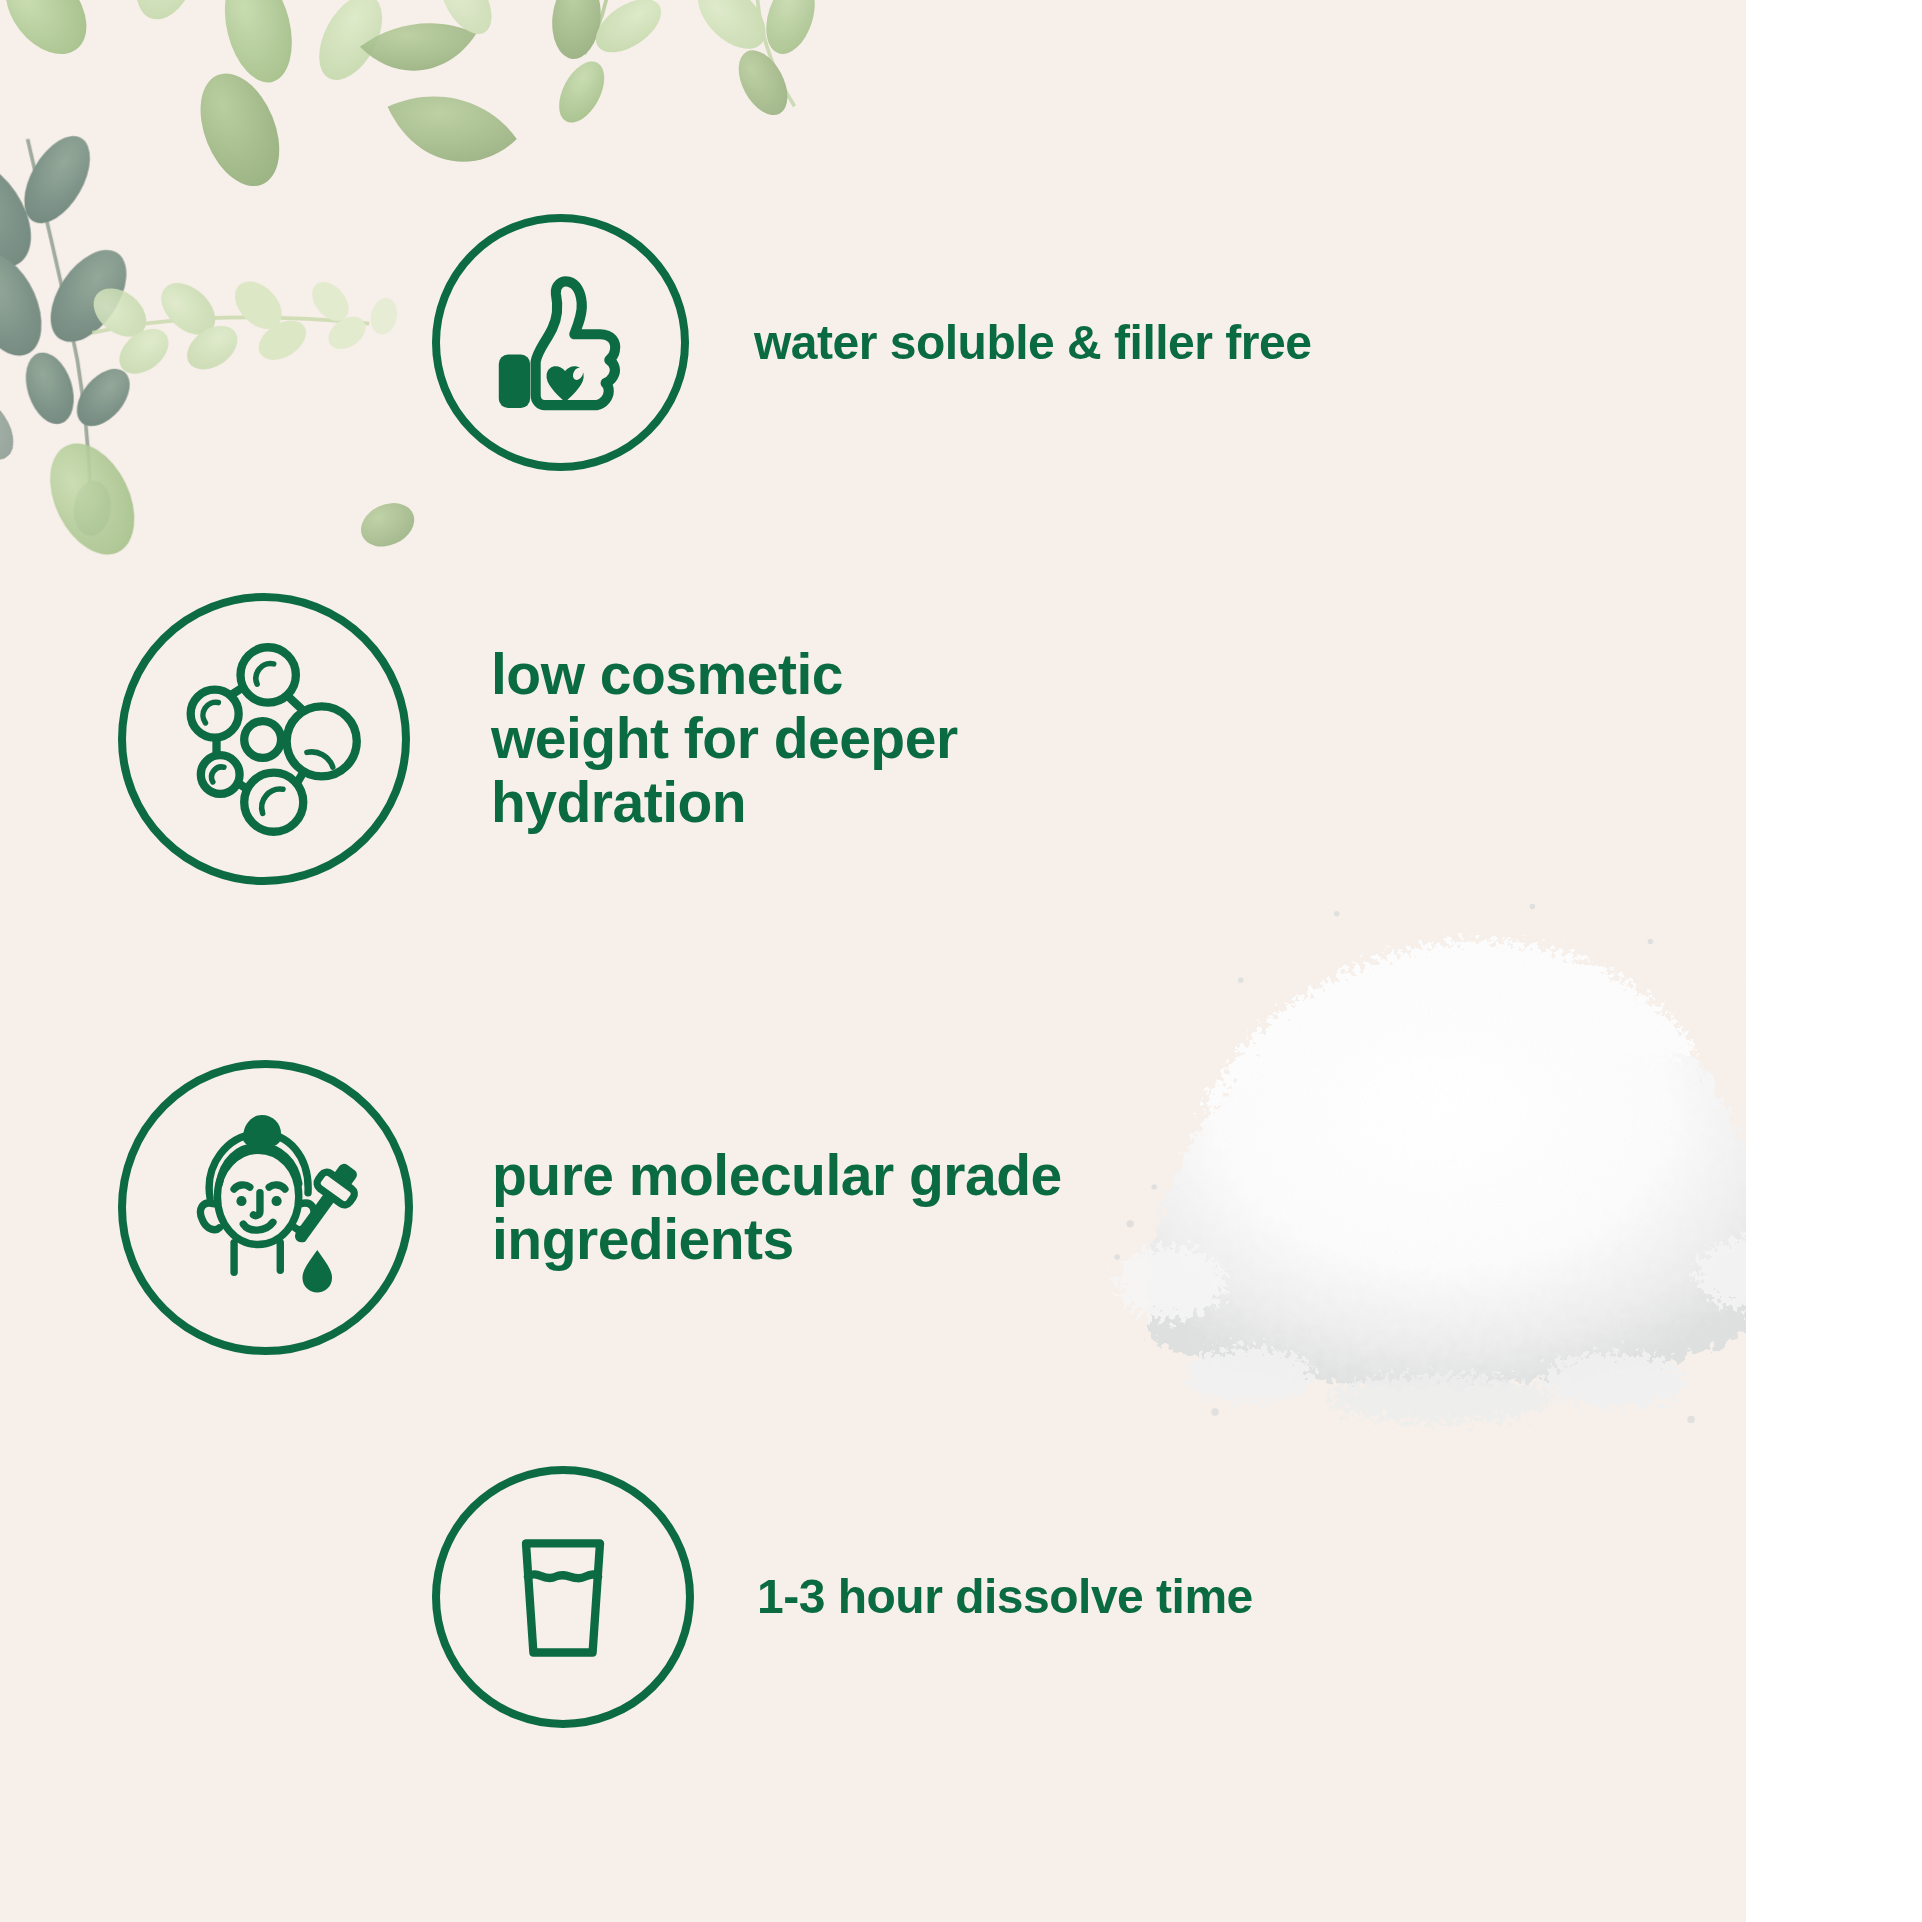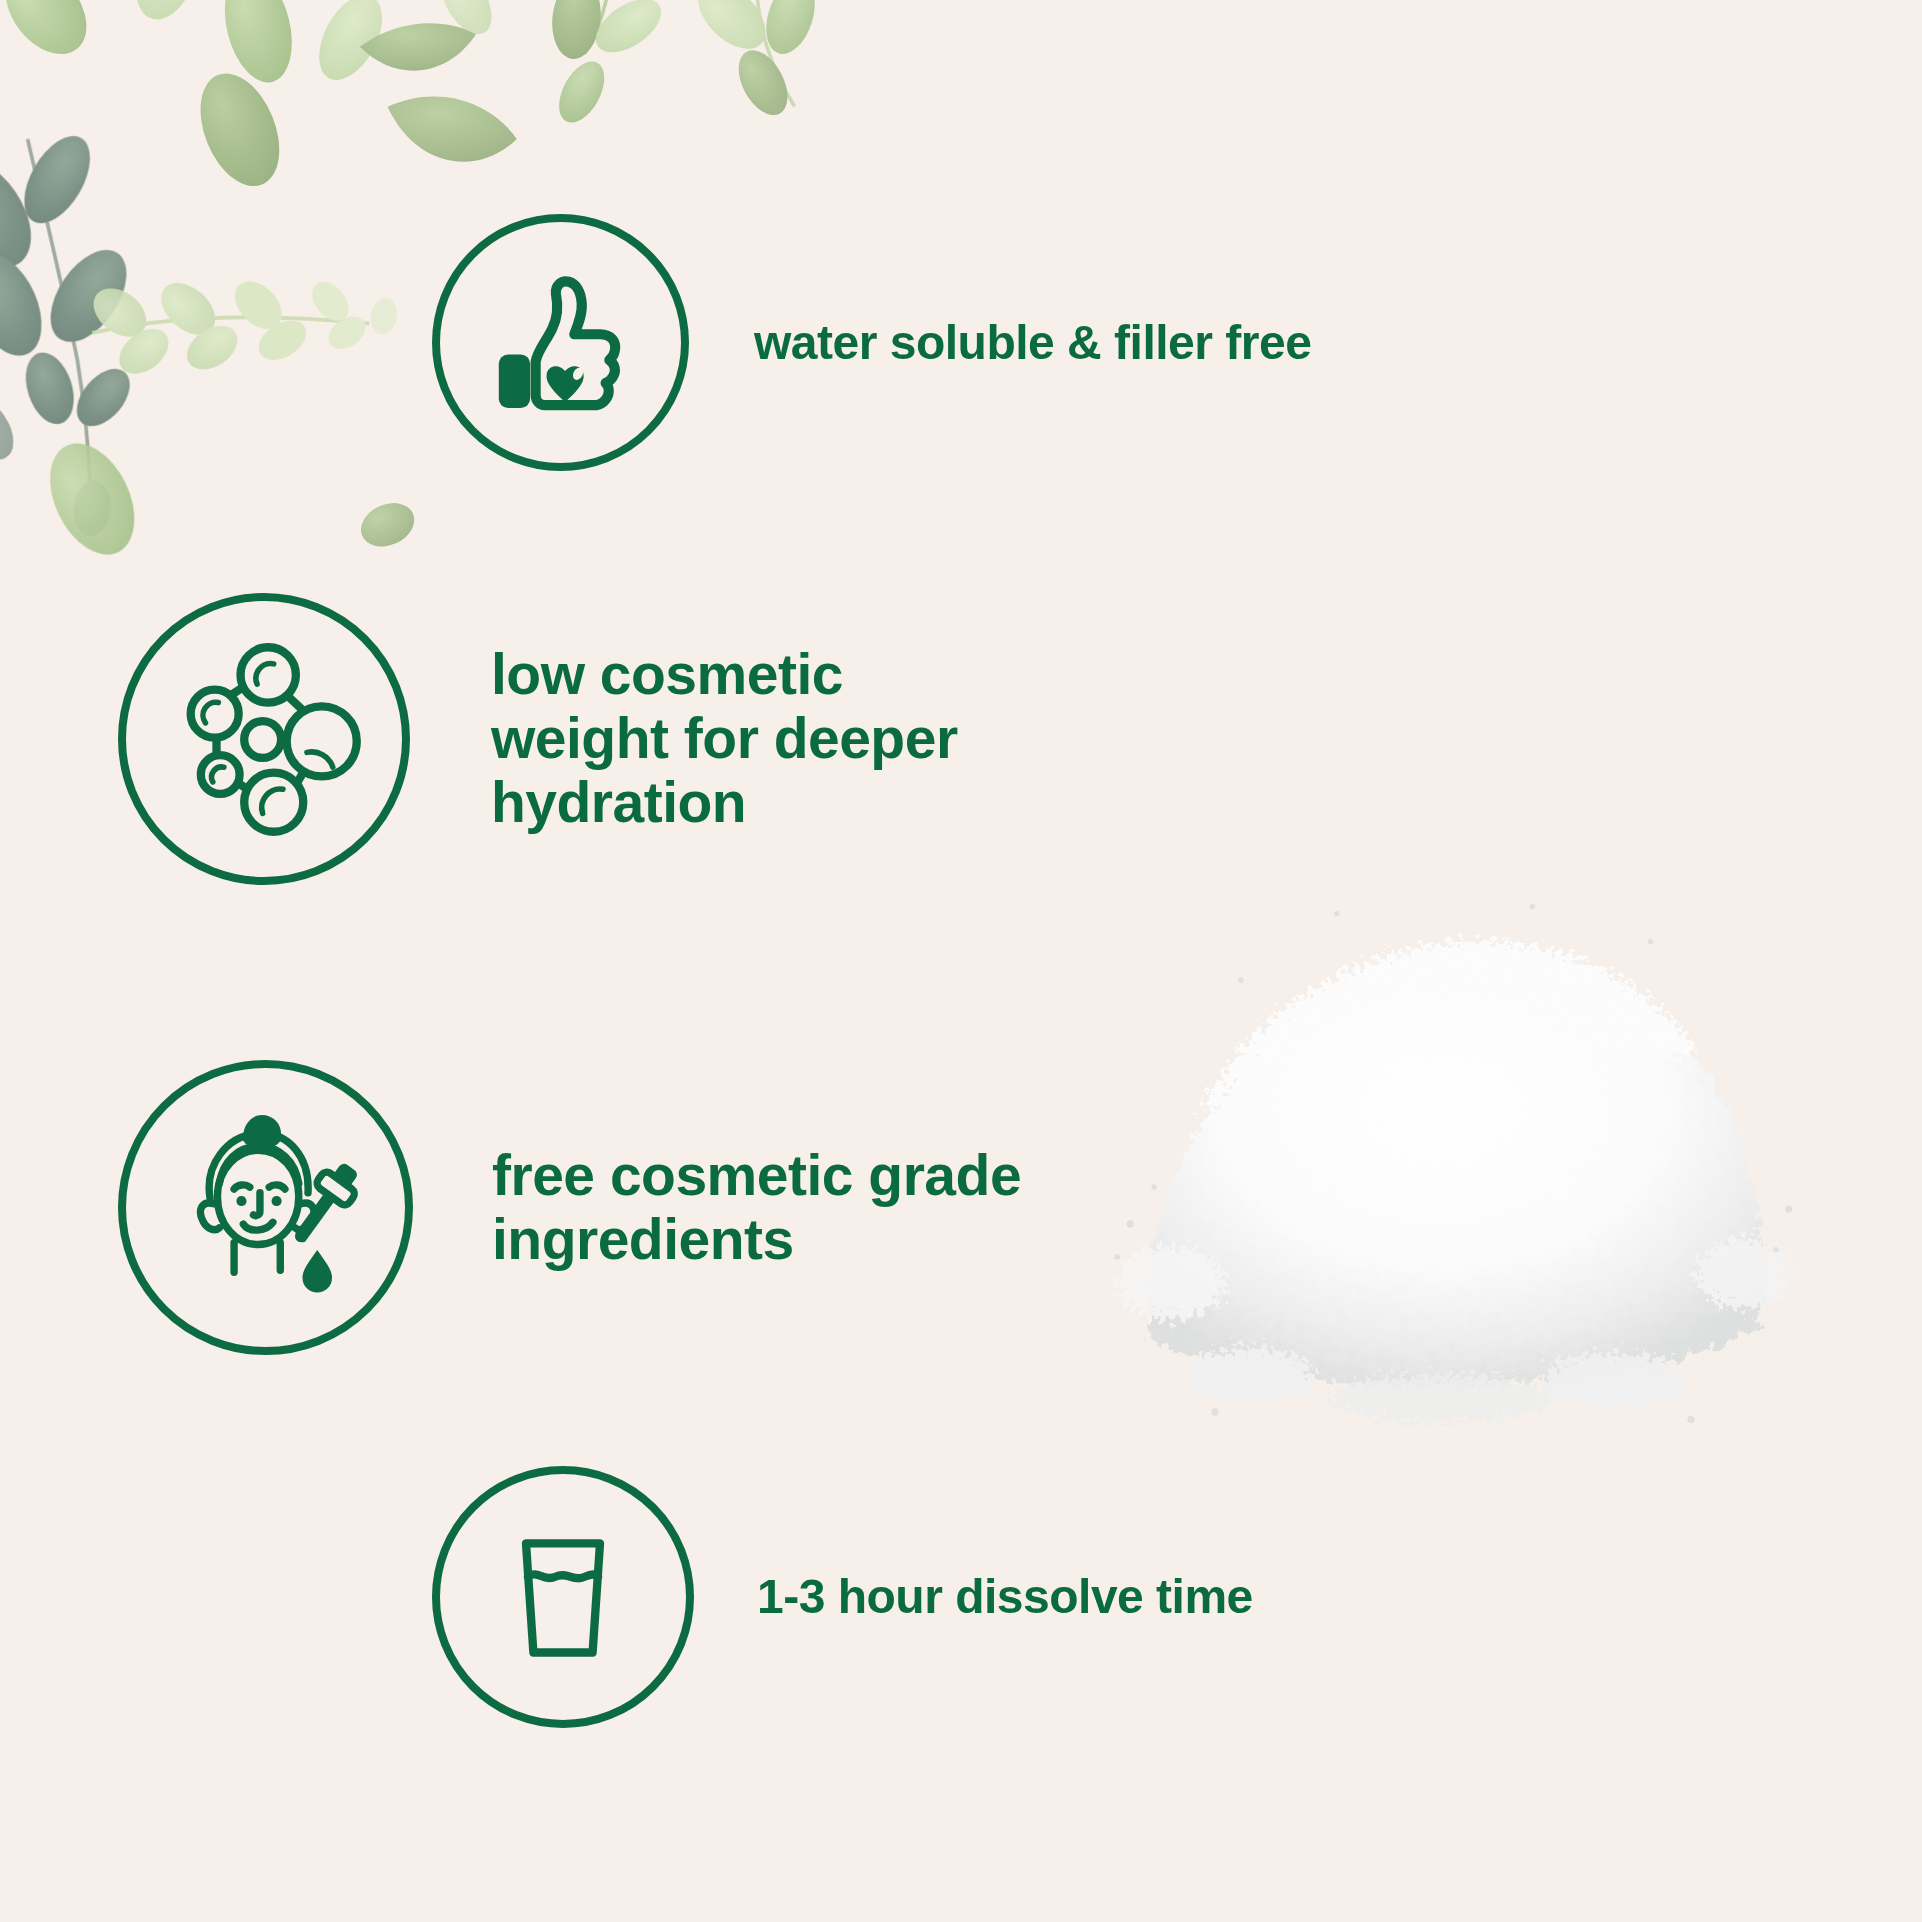--- a/index.html
+++ b/index.html
@@ -6,21 +6,21 @@
 
   html, body {
     width: 1922px;
     height: 1922px;
     overflow: hidden;
     font-family: "Liberation Sans", sans-serif;
   }
 
   #canvas {
     position: relative;
-    width: 1922px;
+    width: 1746px;
     height: 1922px;
     background: #f7efe9;
     overflow: hidden;
     text-decoration: underline;
   }
 
   
   #leaf-decoration {
     position: absolute;
     left: -37px;
@@ -330,21 +330,21 @@
         <g transform="rotate(36 166 120)">
           <rect x="156" y="56" width="22" height="20" rx="6" fill="#0c6b42"></rect>
           <rect x="146" y="74" width="42" height="20" rx="7" fill="none" stroke="#0c6b42" stroke-width="8"></rect>
           <path d="M160,94 L160,146 C160,154 168,158 174,150 L174,94 Z" fill="#0c6b42"></path>
         </g>
 
         <path d="M168,158 C158,172 152,180 152,188 C152,198 160,204 168,204
                  C176,204 184,198 184,188 C184,180 178,172 168,158 Z" fill="#0c6b42"></path>
       </svg>
     </div>
-    <div class="feature-label">free cosmetic grade
+    <div class="feature-label">pure molecular grade
 ingredients</div>
   </div>
 
   <div class="feature-row" id="feature-row-4">
     <div class="icon-circle">
       <svg class="icon-svg" width="148" height="148" viewBox="0 0 160 160" xmlns="http://www.w3.org/2000/svg">
         <g fill="none" stroke="#0c6b42" stroke-width="9" stroke-linecap="round" stroke-linejoin="round">
 
           <path d="M40,22 L120,22 L112,140 L48,140 Z"></path>
 

